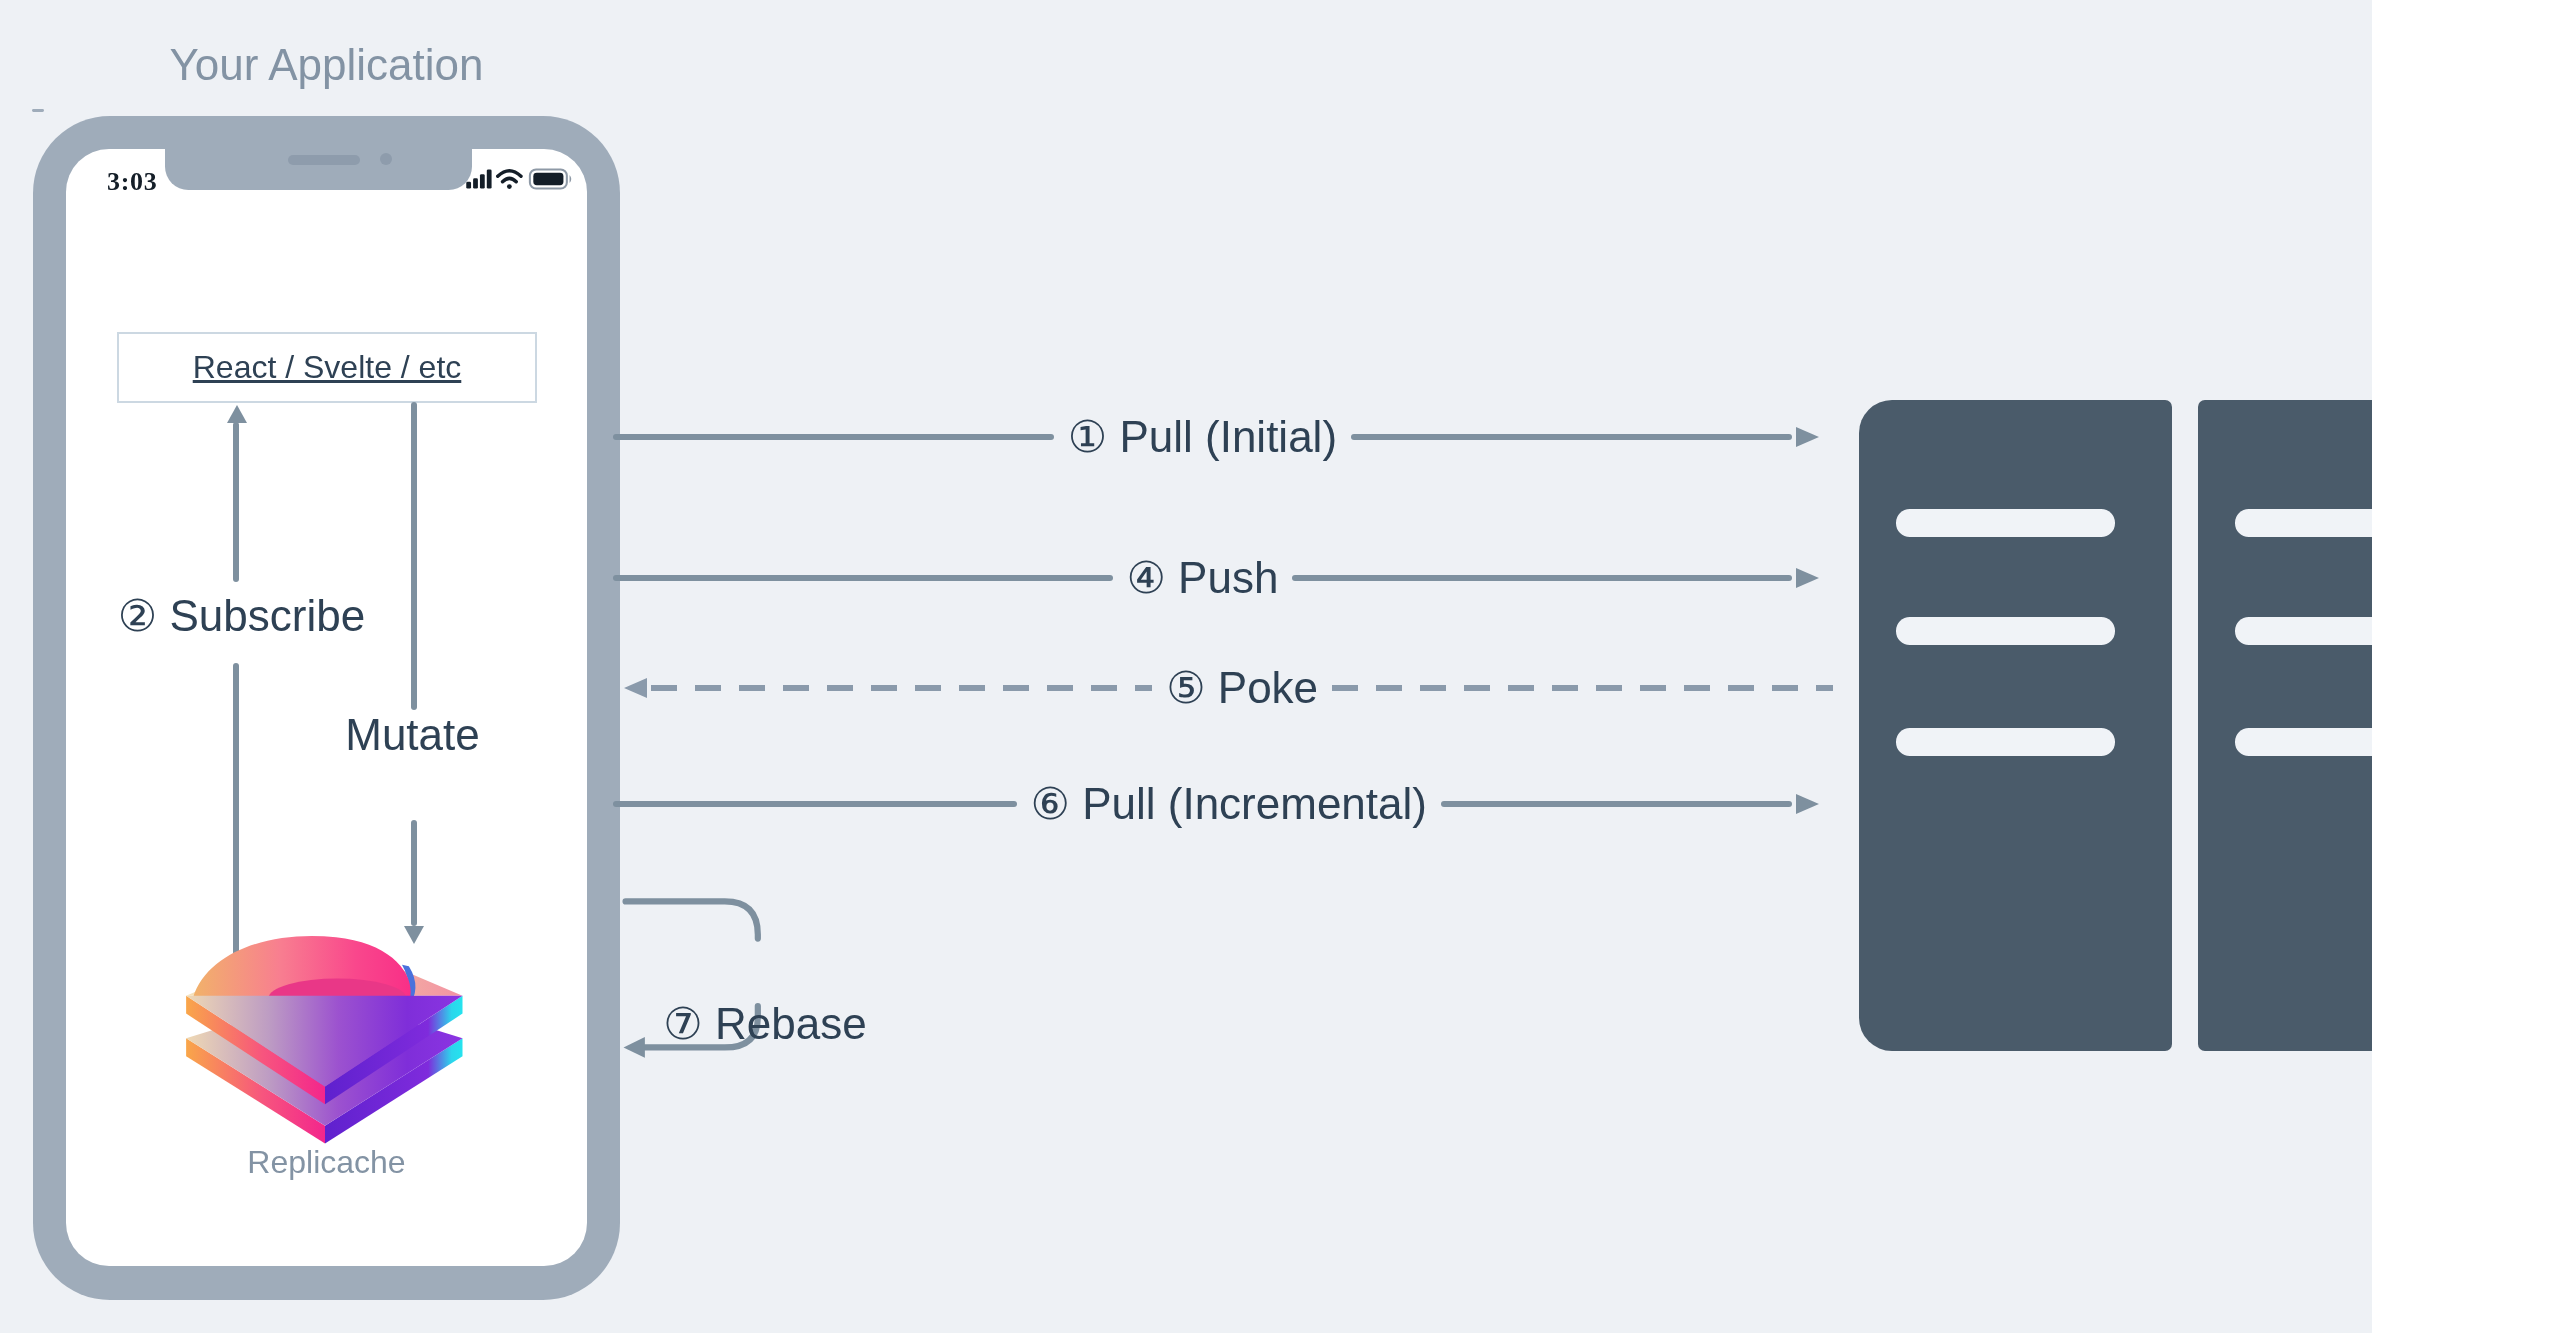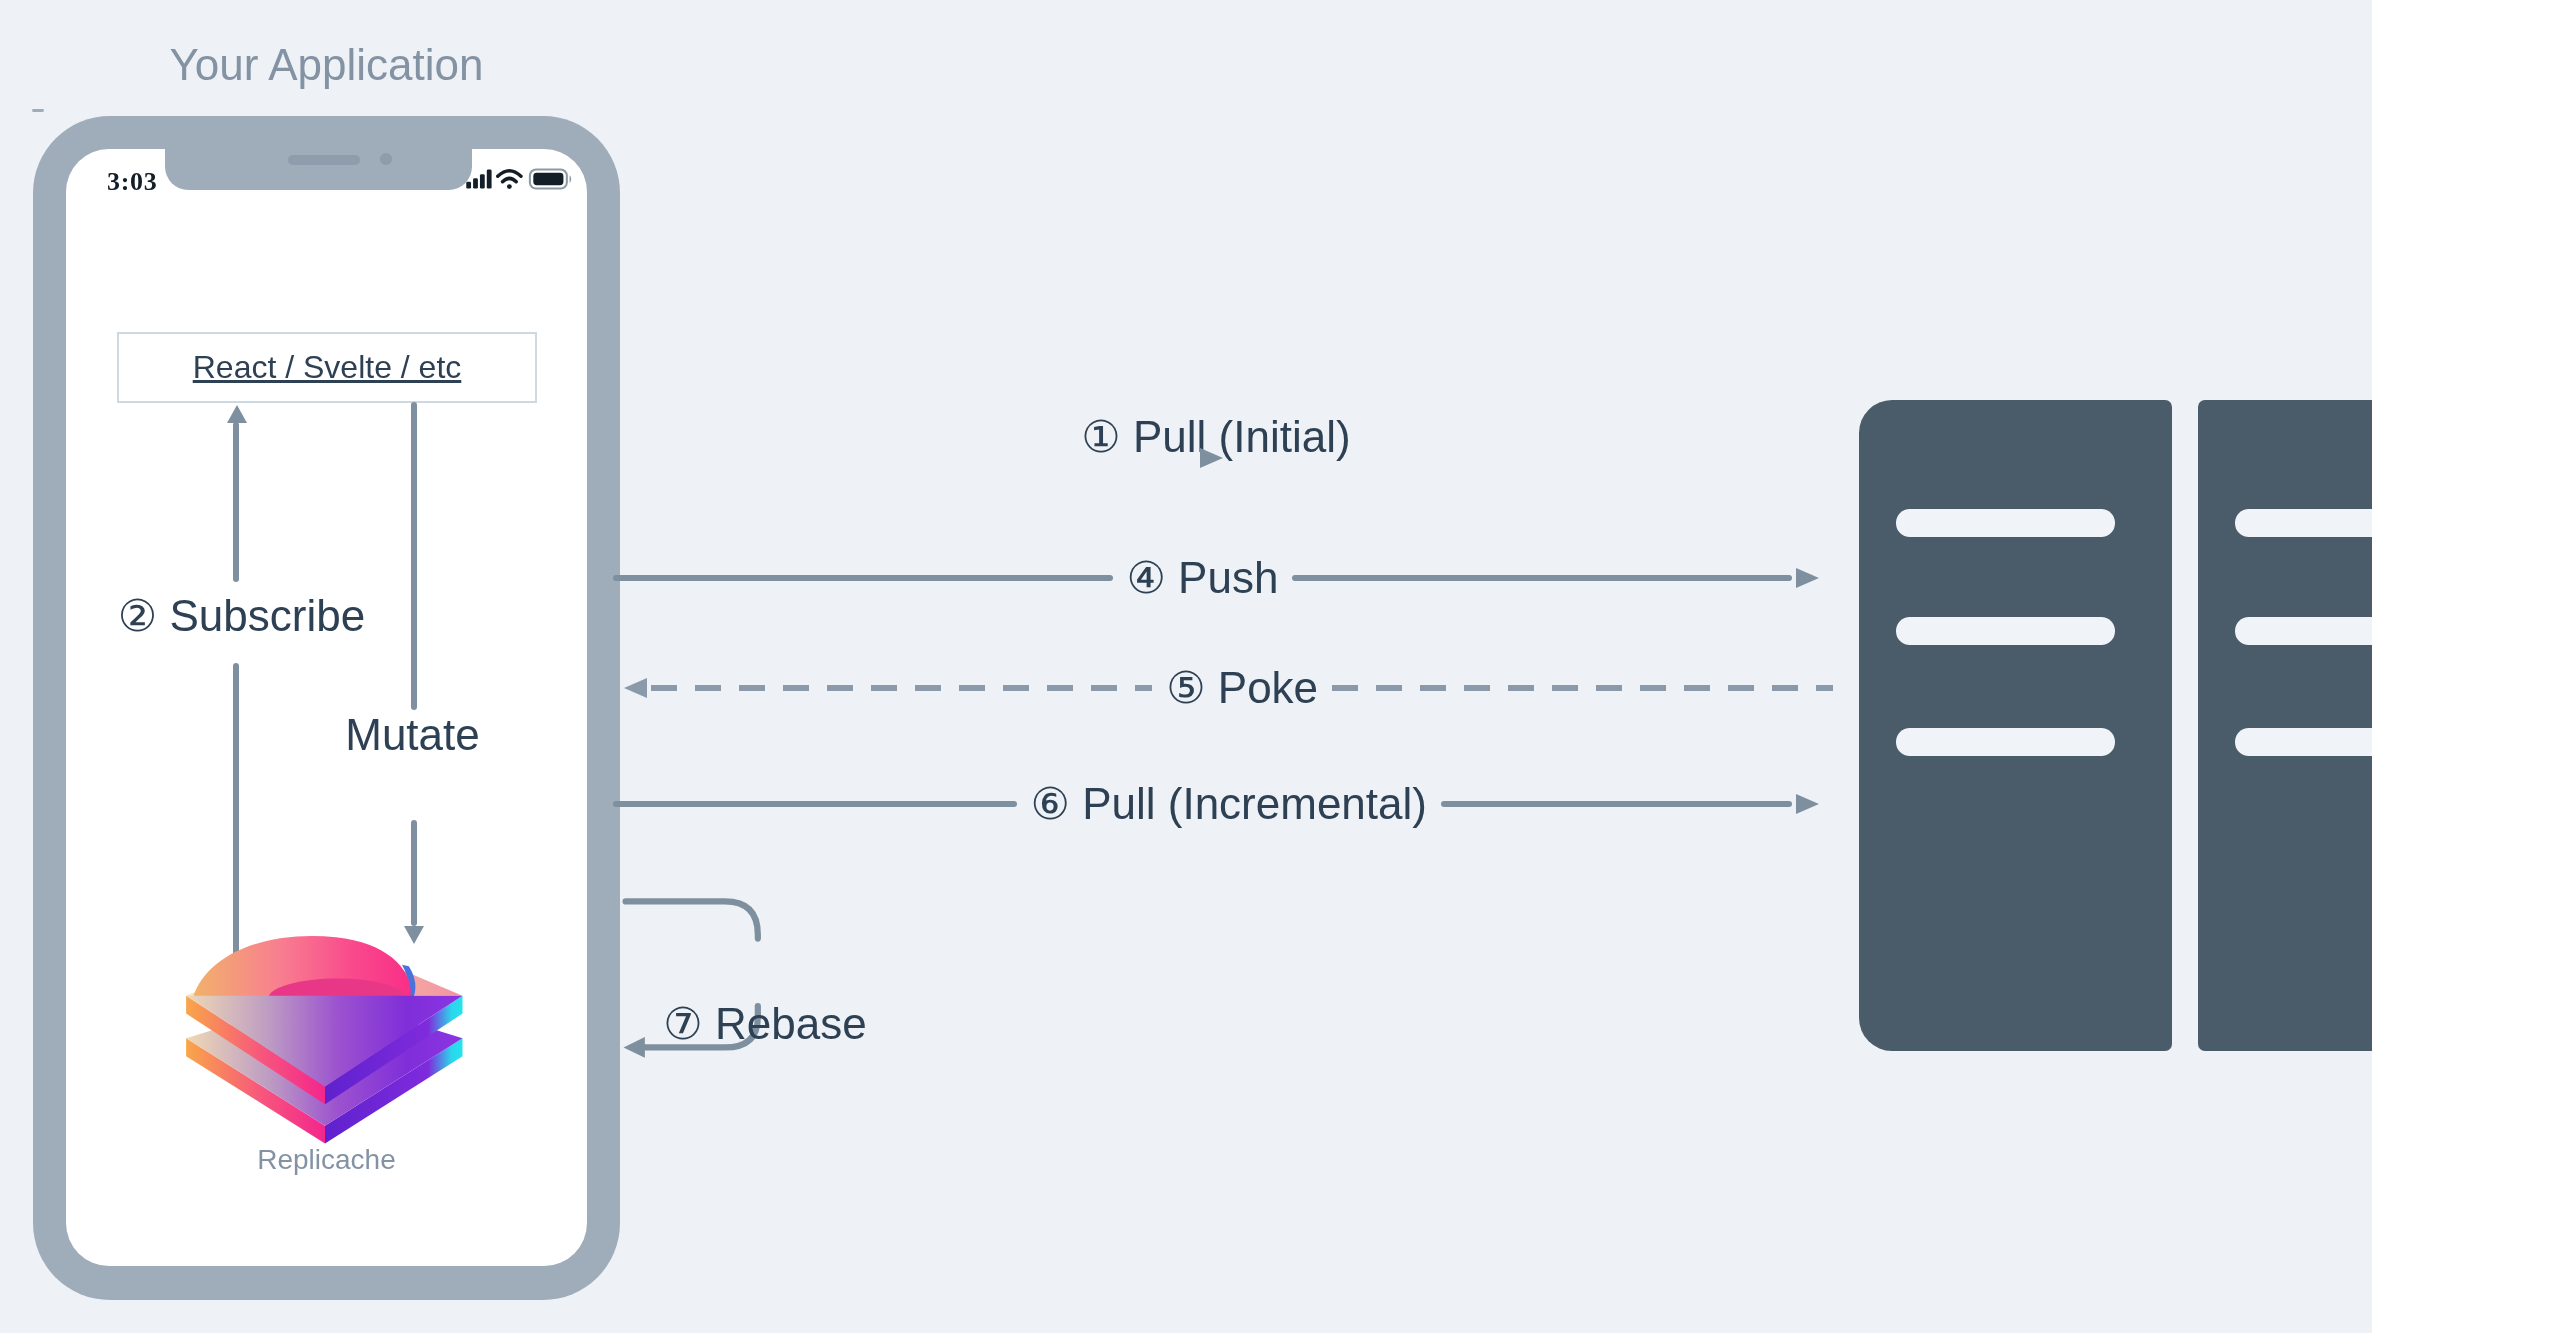--- a/index.html
+++ b/index.html
@@ -28,21 +28,21 @@
     font-size:32px;color:#2E4154;white-space:nowrap;text-decoration:underline;}
 
   
   .vshaft{width:6.2px;background:#7E909F;border-radius:3.4px;}
   .head-up{width:0;height:0;border-left:10.3px solid transparent;border-right:10.3px solid transparent;border-bottom:18.6px solid #7E909F;}
   .head-down{width:0;height:0;border-left:10.3px solid transparent;border-right:10.3px solid transparent;border-top:18.6px solid #7E909F;}
   .center-label{text-align:center;}
   .two-line{line-height:69px;}
 
   
-  .logo-label{font-size:28px;color:#8393A4;text-align:center;}
+  .logo-label{font-size:32px;color:#8393A4;text-align:center;}
 
   
   .flow-row{display:flex;align-items:center;column-gap:13.8px;height:23.4px;}
   .seg{flex:1 1 0;height:6.2px;background:#7E909F;border-radius:3.4px;}
   .dseg{flex:1 1 0;height:6.2px;background:repeating-linear-gradient(90deg,#8A9AAB 0 26px,transparent 26px 44px);}
   .head-right{width:0;height:0;border-top:10.3px solid transparent;border-bottom:10.3px solid transparent;border-left:23px solid #7E909F;margin-left:-9.6px;}
   .head-left{width:0;height:0;border-top:10.3px solid transparent;border-bottom:10.3px solid transparent;border-right:23px solid #8A9AAB;margin-right:-9.6px;}
   .flow-label{font-size:44px;color:#2E4154;white-space:nowrap;line-height:23.4px;}
 
   
@@ -144,21 +144,21 @@
       <path d="M30 100 C52 30 148 2 238 12 C330 22 362 78 340 116 L90 110 Z" fill="url(#gBlob)"></path>
       <ellipse cx="240" cy="100" rx="100" ry="28" fill="#E93787"></ellipse>
 
       <polygon points="20,97 222,229 222,255 20,123" fill="url(#gFL)"></polygon>
       <polygon points="222,229 422,97 422,123 222,255" fill="url(#gFR)"></polygon>
       <polygon points="20,97 422,97 222,229" fill="url(#gLower)"></polygon>
     </svg>
     <div class="abs logo-label" style="left:128px;top:1028px;width:331px;">Replicache</div>
   </div>
 
-  <div class="abs flow-row" style="left:613px;top:425px;width:1206px;flex-direction:column;">
+  <div class="abs flow-row" style="left:613px;top:425px;width:1206px;">
     <div class="seg"></div>
     <div class="flow-label">① Pull (Initial)</div>
     <div class="seg"></div>
     <div class="head-right"></div>
   </div>
 
   <div class="abs flow-row" style="left:613px;top:566px;width:1206px;">
     <div class="seg"></div>
     <div class="flow-label">④ Push</div>
     <div class="seg"></div>

